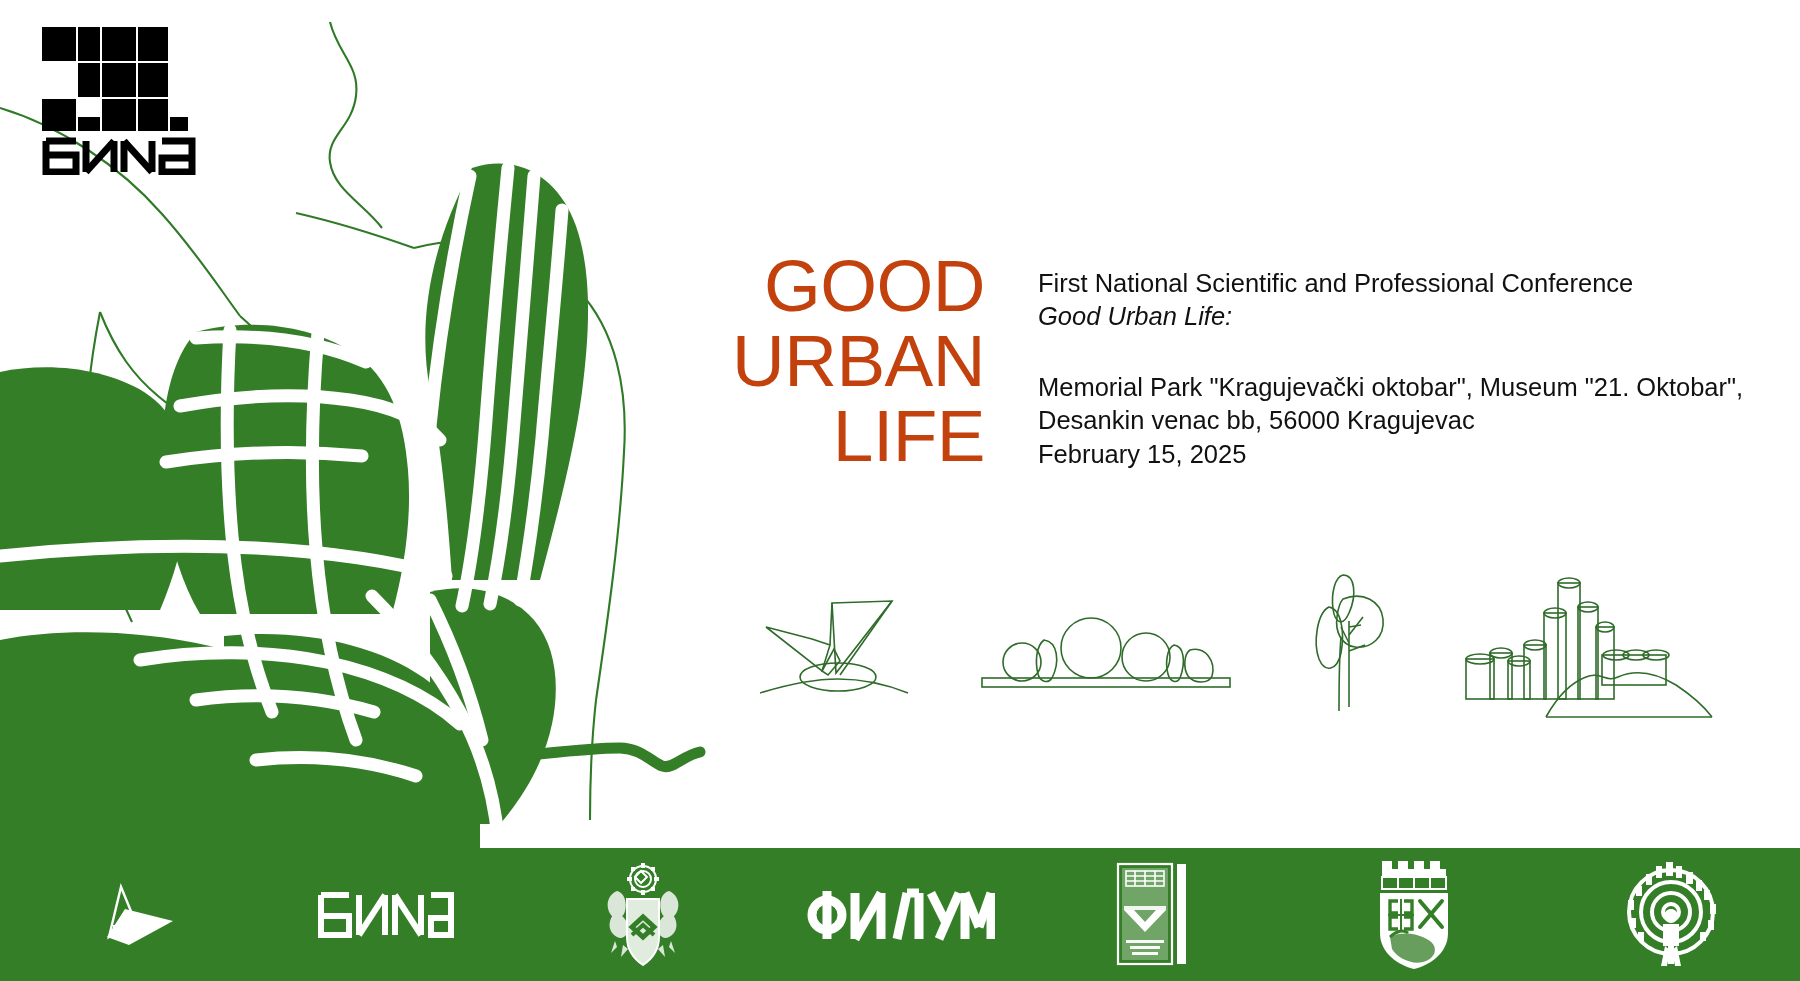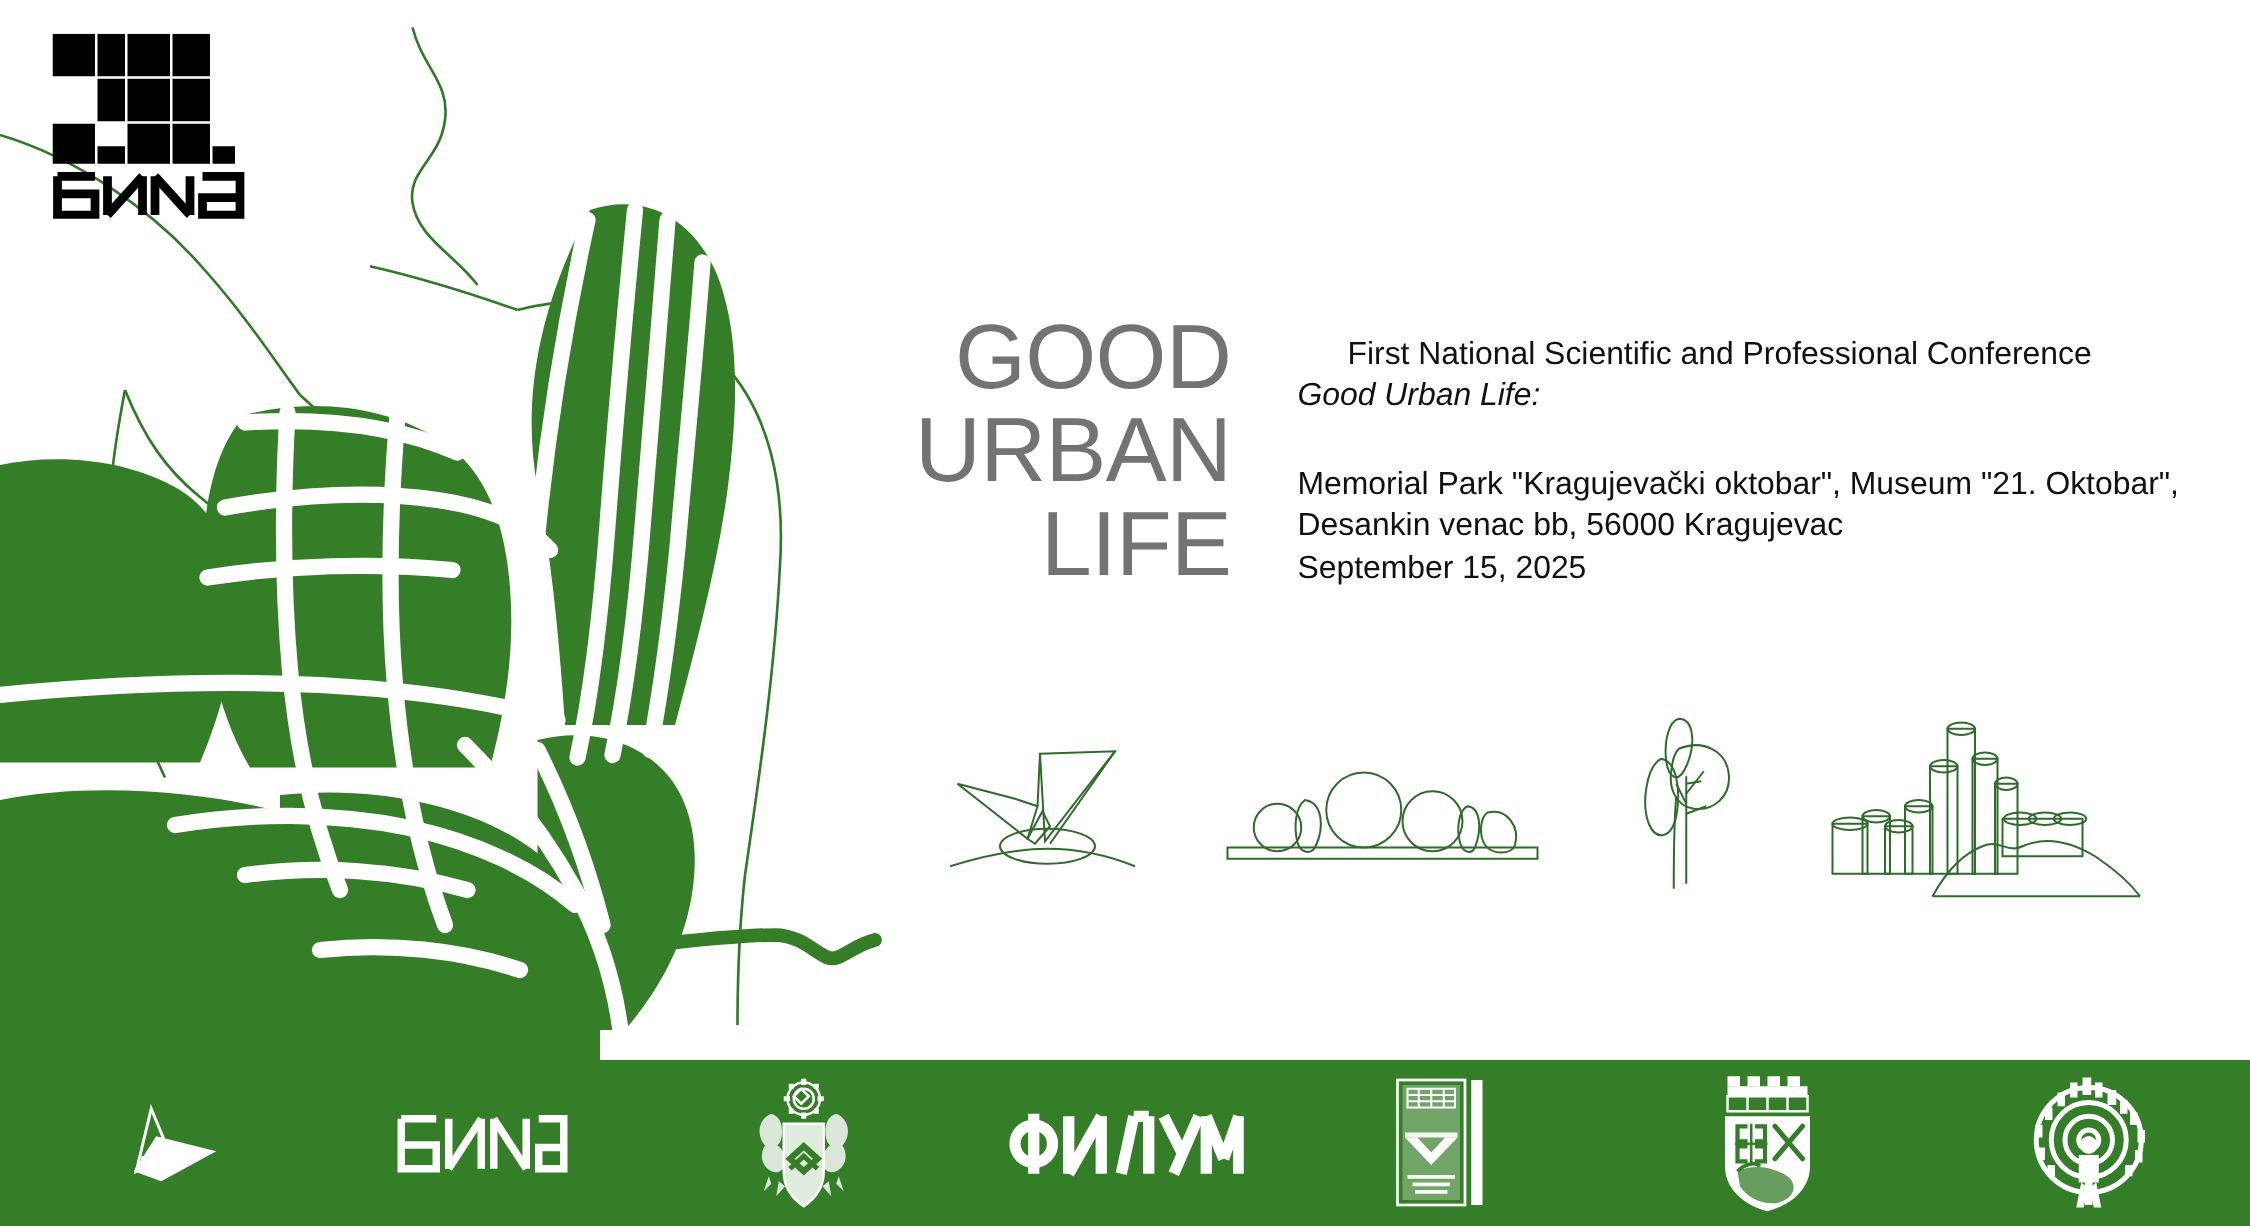--- a/index.html
+++ b/index.html
@@ -44,35 +44,35 @@
     position: absolute;
     left: 600px;
     top: 248px;
     width: 385px;
     text-align: right;
     font-family: "Liberation Sans", sans-serif;
     font-weight: 300;
     font-size: 73px;
     line-height: 1.03;
     letter-spacing: -0.5px;
-    color: #737373;
+    color: #c2410c;
     white-space: pre-line;
   }
 
   
   #info-block {
     position: absolute;
     left: 1038px;
     top: 267px;
     width: 690px;
     color: #111111;
     font-size: 25.5px;
     line-height: 1.31;
   }
-  #info-block .line-reg { font-weight: 400; margin-left: 40px; }
+  #info-block .line-reg { font-weight: 400; }
   #info-block .line-ital { font-style: italic; font-weight: 400; }
   #info-block .venue-group { margin-top: 37px; }
   #info-block div { white-space: nowrap; }
 
   
   #illustrations {
     position: absolute;
     left: 760px;
     top: 565px;
     width: 1000px;
@@ -234,21 +234,21 @@
 
   <div id="poster-title">GOOD
 URBAN
 LIFE</div>
 
   <div id="info-block">
     <div class="line-reg">First National Scientific and Professional Conference</div>
     <div class="line-ital">Good Urban Life:</div>
     <div class="venue-group">Memorial Park "Kragujevački oktobar", Museum "21. Oktobar",</div>
     <div>Desankin venac bb, 56000 Kragujevac</div>
-    <div>September 15, 2025</div>
+    <div>February 15, 2025</div>
   </div>
 
   <div id="illustrations">
 
     <div class="ill" style="left:0px; top:22px;">
       <svg width="150" height="110" viewBox="0 0 150 110" xmlns="http://www.w3.org/2000/svg" fill="none" stroke="#2F6B2A" stroke-width="1.6">
         <path d="M6 40 L62 84 L70 58 L52 52 Z"></path>
         <path d="M62 84 L74 62 L80 74 L68 88 Z"></path>
         <path d="M72 16 L132 14 L76 86 Z"></path>
         <path d="M132 14 L80 88"></path>

